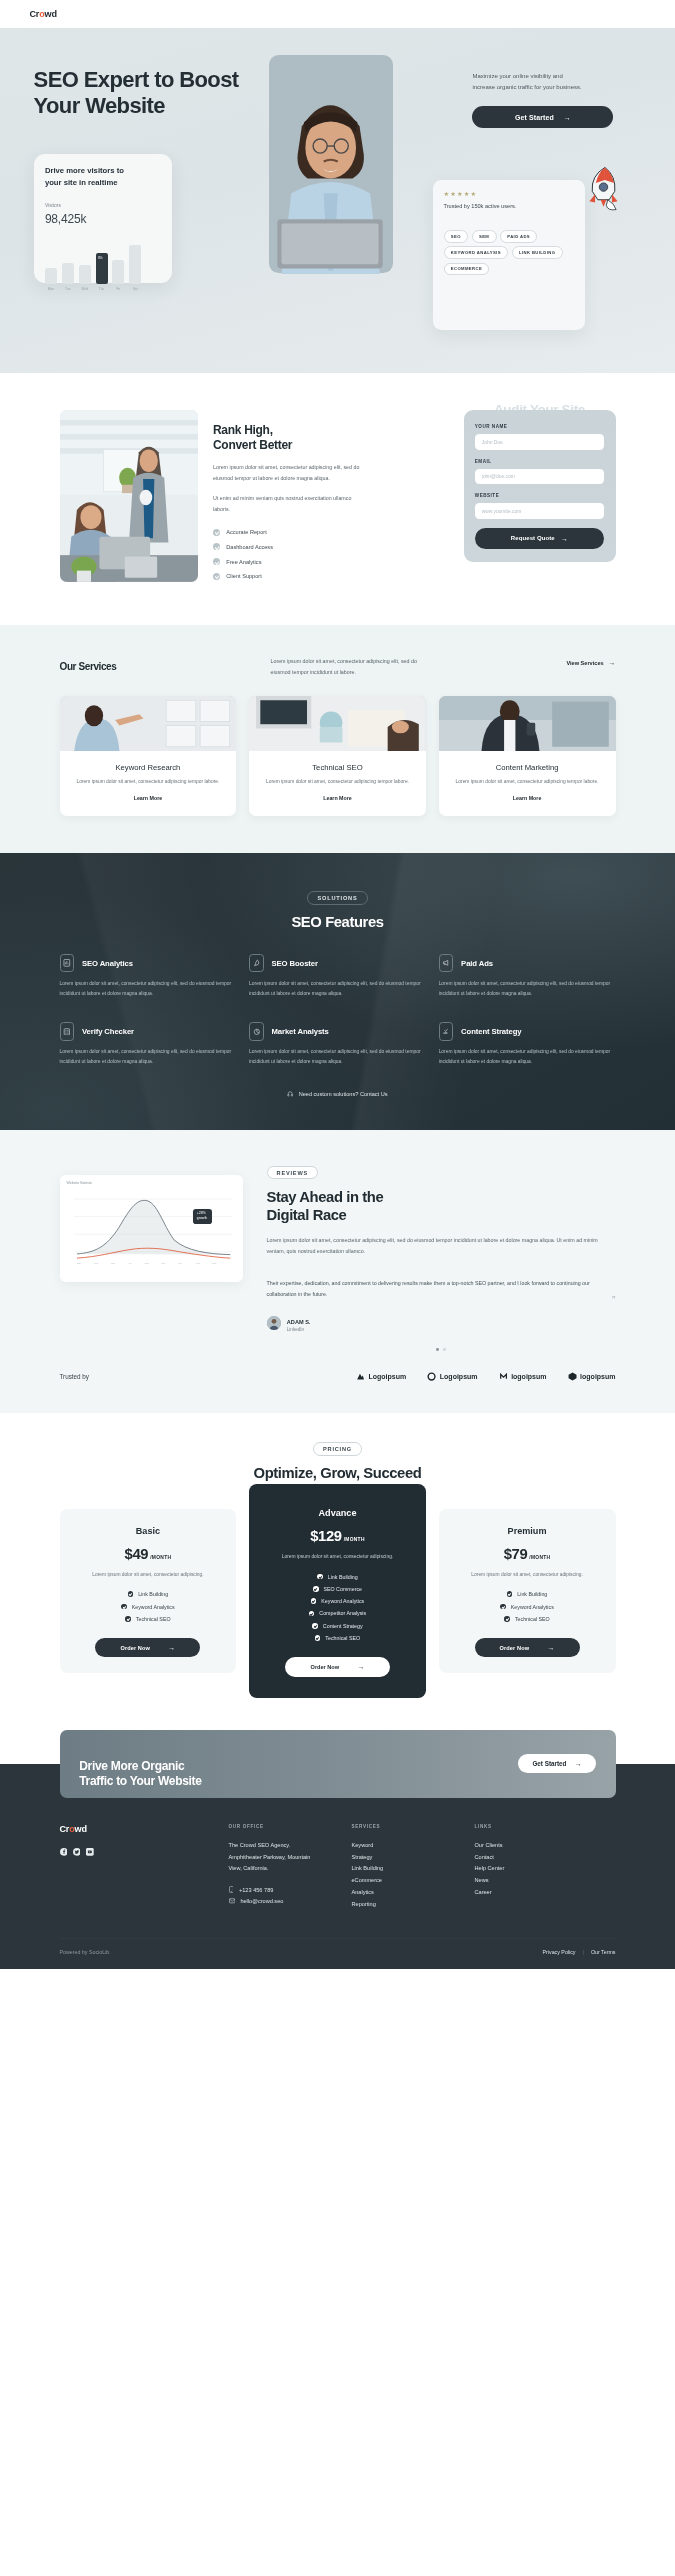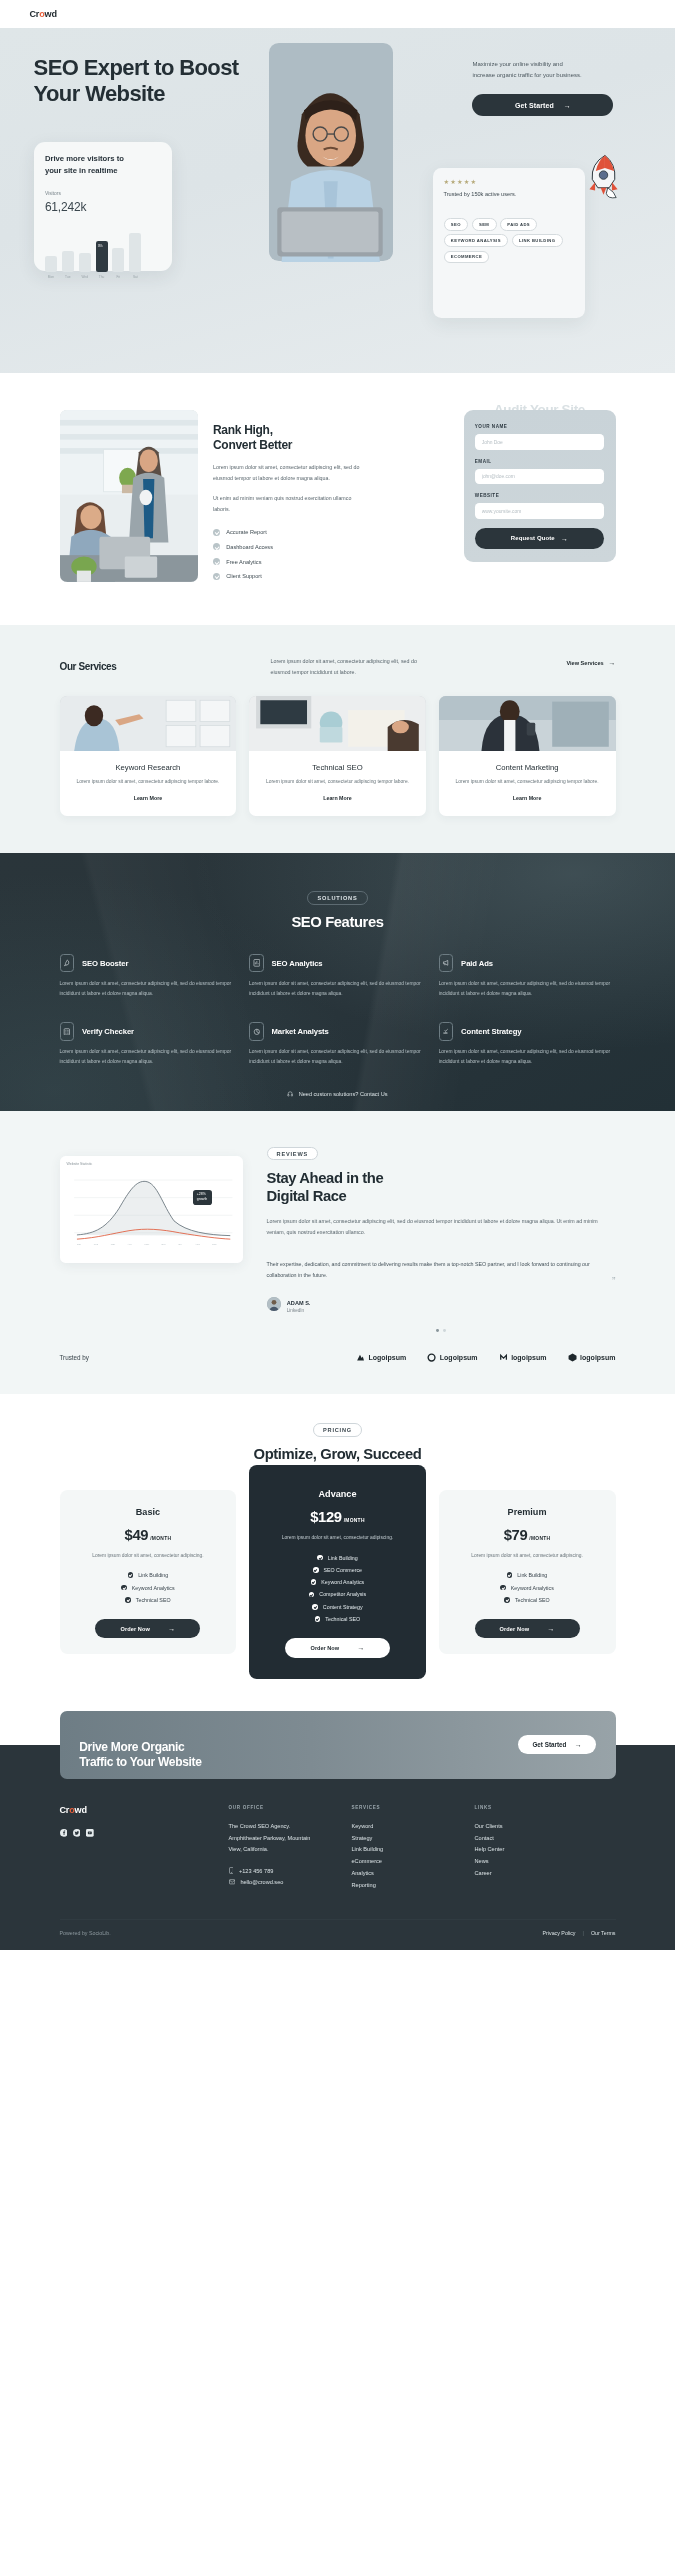--- a/index.html
+++ b/index.html
@@ -34,21 +34,21 @@
   
   .topbar { height:28px; background:#fff; display:flex; align-items:center; }
   .logo { font-size:9.1px; font-weight:700; letter-spacing:-0.2px; padding-left:29.5px; }
   .logo .o { color:#e8603c; }
 
   
   .hero {
     background:linear-gradient(165deg,#dfe6e8 0%,#dde4e7 40%,#e7ecee 100%);
     padding:27px 0 0; position:relative; height:345px;
   }
-  .hero-inner { width:619px; margin:0 auto; position:relative; }
+  .hero-inner { width:619px; margin:12px auto; position:relative; }
   .hero h1 {
     font-size:22px; line-height:1.18; font-weight:700; letter-spacing:-0.6px;
     color:#242f35; width:295px; padding-left:5.6px;
   }
   .hero-right { position:absolute; right:5.6px; top:4.2px; width:169px; }
   .hero-sub { font-size:6px; line-height:1.85; color:#4b575e; margin-bottom:12.7px; }
 
   .cards { position:relative; margin-top:19.7px; height:190px; }
 
   .card-stats {
@@ -138,21 +138,21 @@
   .svc-txt h3 { font-size:7.7px; font-weight:400; color:#242f35; }
   .svc-txt p { font-size:4.9px; line-height:1.95; color:#68747a; margin-top:5.6px; }
   .svc-txt a { display:inline-block; margin-top:8.4px; font-size:5.3px; font-weight:600; color:#222b30; text-decoration:none;}
 
   
   .features {
     background:
       radial-gradient(633px 295px at 85% 8%, rgba(120,145,150,.28), transparent 60%),
       radial-gradient(492px 352px at 8% 92%, rgba(80,110,115,.22), transparent 62%),
       linear-gradient(150deg,#2a353a 0%,#28343a 55%,#223036 100%);
-    padding:37px 0 13px; color:#e9eef0; position:relative; overflow:hidden;
+    padding:37px 0 32px; color:#e9eef0; position:relative; overflow:hidden;
   }
   .features:before{
     content:""; position:absolute; inset:0;
     background:
       linear-gradient(100deg, transparent 55%, rgba(255,255,255,.045) 56%, transparent 70%),
       linear-gradient(75deg, transparent 20%, rgba(255,255,255,.03) 21%, transparent 38%);
     pointer-events:none;
   }
   .features .inner { position:relative; z-index:2; }
   .feat-head { text-align:center; margin-bottom:24px; }
@@ -274,21 +274,21 @@
       </div>
 
       <div class="cards">
 
         <div class="card-stats">
           <h3>
             <span>Drive more visitors to</span><br>
             <span>your site in realtime</span>
           </h3>
           <div class="lbl">Visitors</div>
-          <div class="big">61,242k</div>
+          <div class="big">98,425k</div>
           <div class="bars">
             <i style="height:15.5px"></i>
             <i style="height:21px"></i>
             <i style="height:18.3px"></i>
             <i class="hl" style="height:31px"></i>
             <i style="height:24px"></i>
             <i style="height:39px"></i>
           </div>
           <div class="axis">
             <span>Mon</span>
@@ -512,38 +512,38 @@
         <span class="pill dark">SOLUTIONS</span>
         <h2>SEO Features</h2>
       </div>
 
       <div class="feat-grid">
 
         <div class="feat">
           <div class="feat-top">
             <span class="fico">
               <svg width="7.7" height="7.7" viewBox="0 0 16 16" fill="none" stroke="#dfe7ea" stroke-width="1.2">
+                  <rect x="2" y="1" width="12" height="14" rx="1.5"></rect>
+                  <path d="M5 11V7M8 11V4M11 11V9"></path>
+                </svg>
+            </span>
+            <h3>SEO Analytics</h3>
+          </div>
+          <p>Lorem ipsum dolor sit amet, consectetur adipiscing elit, sed do eiusmod tempor incididunt ut labore et dolore magna aliqua.</p>
+        </div>
+
+        <div class="feat">
+          <div class="feat-top">
+            <span class="fico">
+              <svg width="7.7" height="7.7" viewBox="0 0 16 16" fill="none" stroke="#dfe7ea" stroke-width="1.2">
                   <path d="M9 2c3 2 4 6 2 9l-4 2-2-4 4-7z"></path>
                   <path d="M5 11l-2 3 3-1"></path>
                 </svg>
             </span>
             <h3>SEO Booster</h3>
-          </div>
-          <p>Lorem ipsum dolor sit amet, consectetur adipiscing elit, sed do eiusmod tempor incididunt ut labore et dolore magna aliqua.</p>
-        </div>
-
-        <div class="feat">
-          <div class="feat-top">
-            <span class="fico">
-              <svg width="7.7" height="7.7" viewBox="0 0 16 16" fill="none" stroke="#dfe7ea" stroke-width="1.2">
-                  <rect x="2" y="1" width="12" height="14" rx="1.5"></rect>
-                  <path d="M5 11V7M8 11V4M11 11V9"></path>
-                </svg>
-            </span>
-            <h3>SEO Analytics</h3>
           </div>
           <p>Lorem ipsum dolor sit amet, consectetur adipiscing elit, sed do eiusmod tempor incididunt ut labore et dolore magna aliqua.</p>
         </div>
 
         <div class="feat">
           <div class="feat-top">
             <span class="fico">
               <svg width="7.7" height="7.7" viewBox="0 0 16 16" fill="none" stroke="#dfe7ea" stroke-width="1.2">
                   <path d="M3 6h3l6-3v10l-6-3H3z"></path>
                   <path d="M6 9v4"></path>

